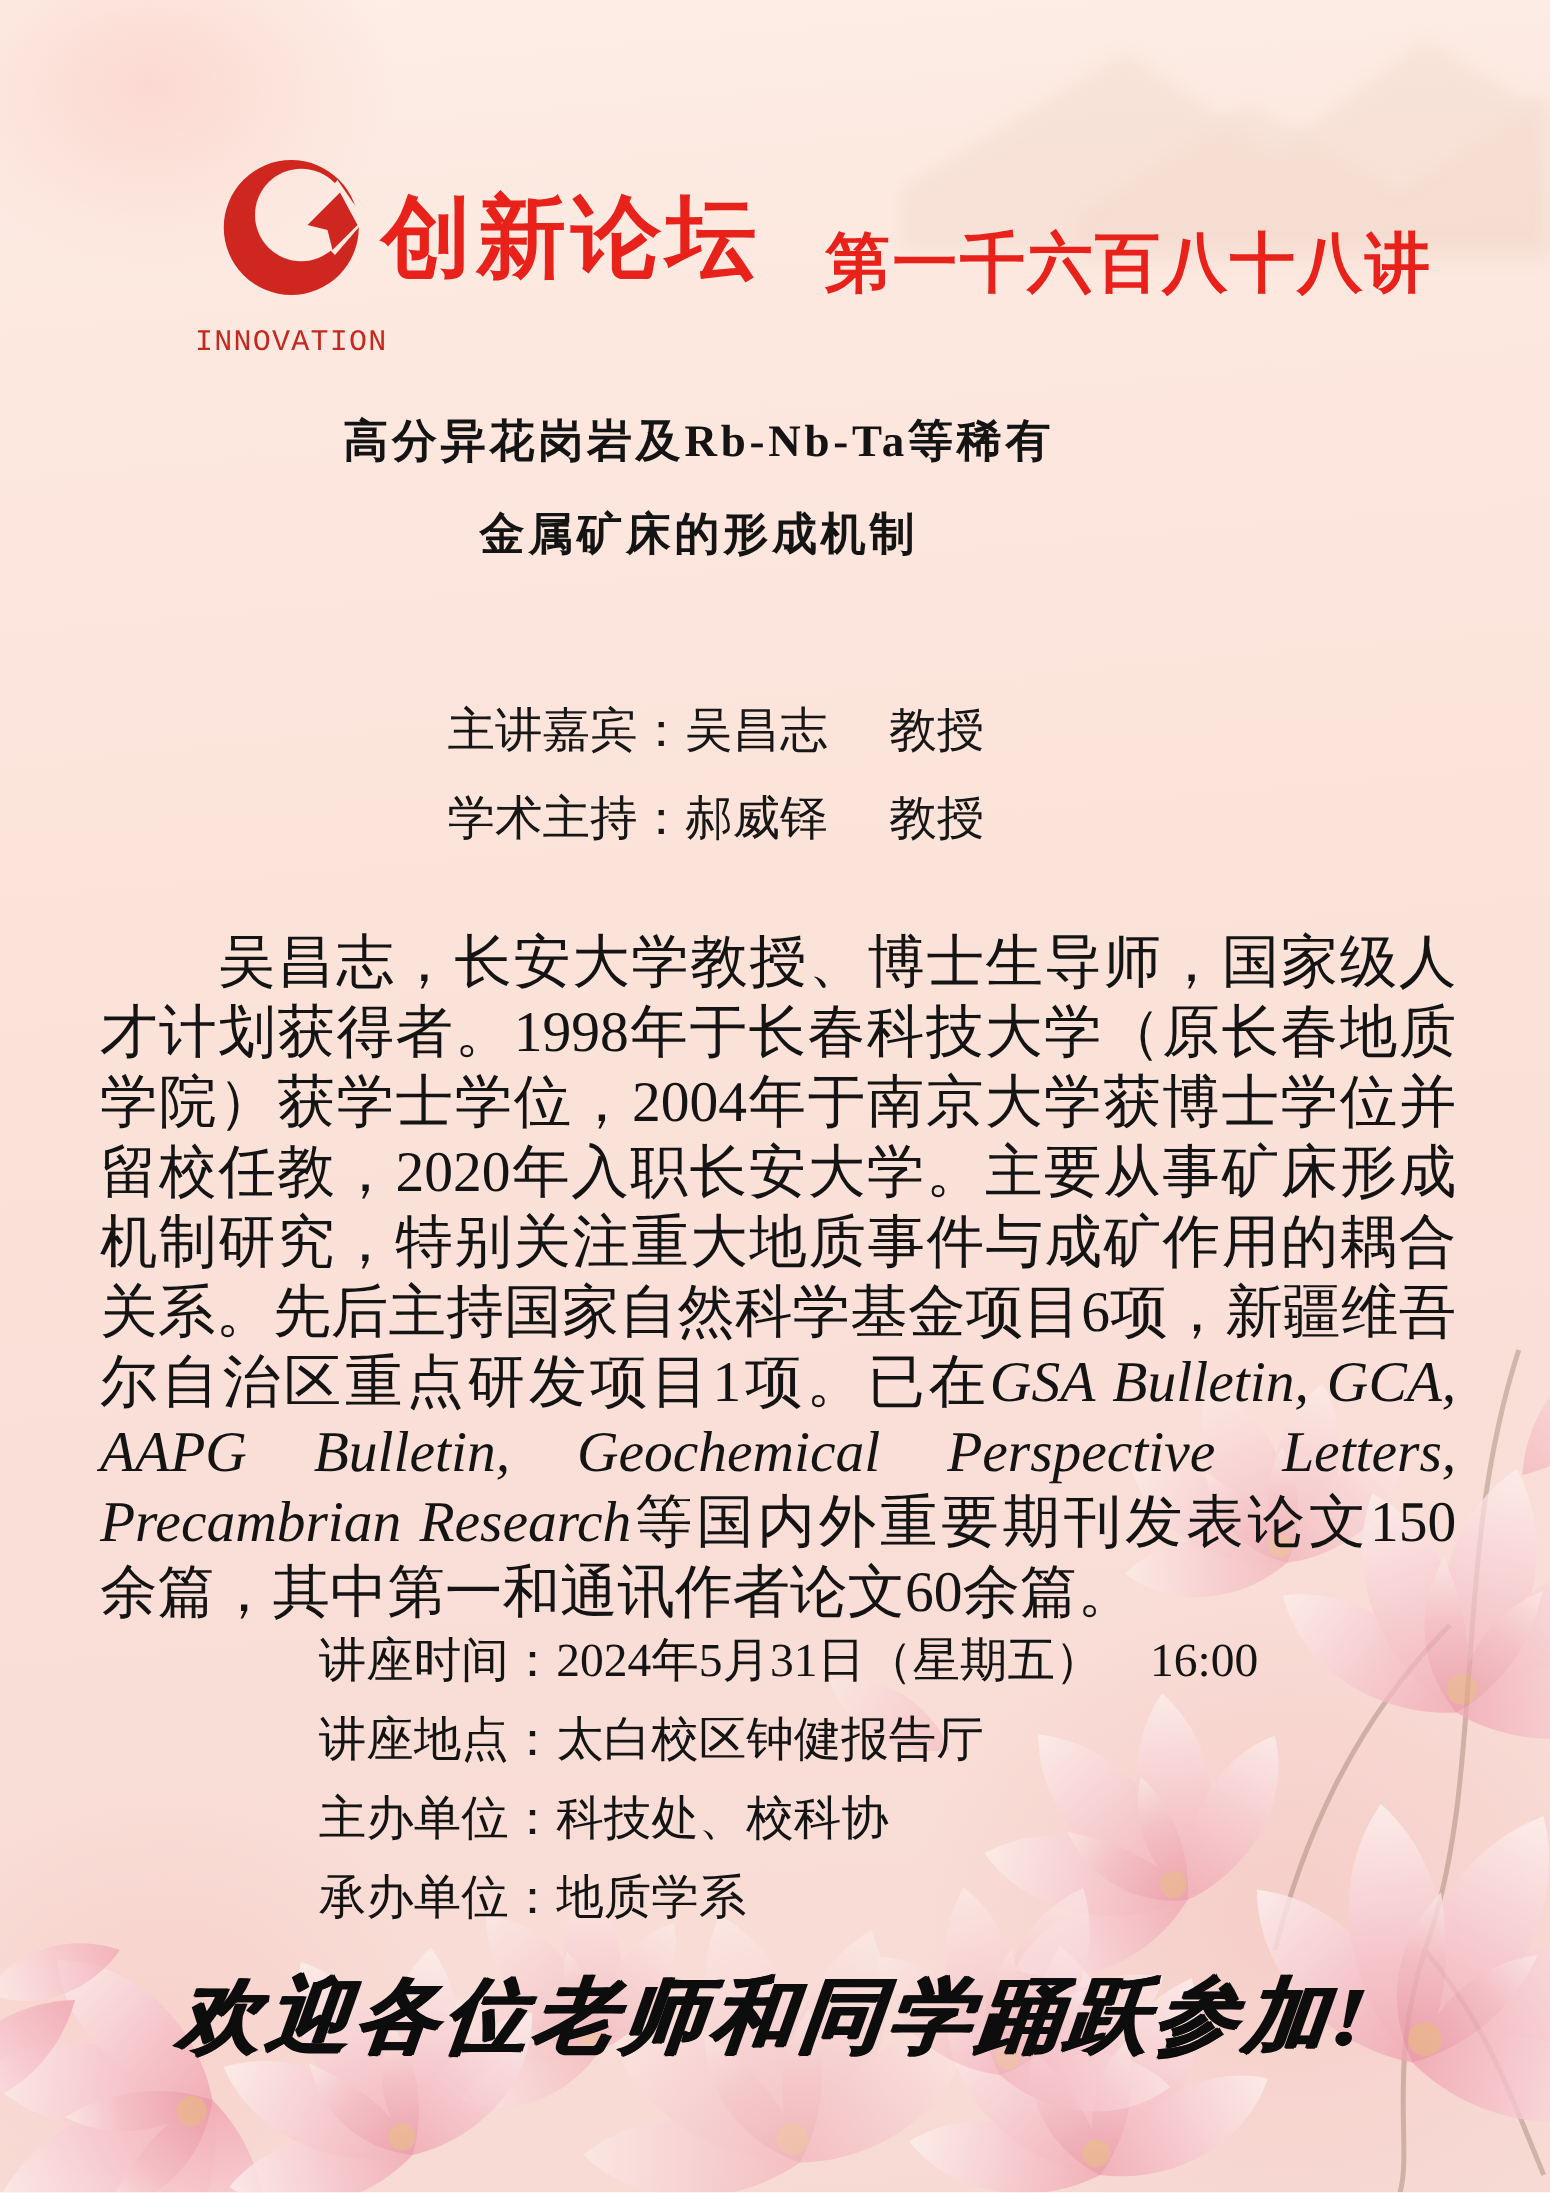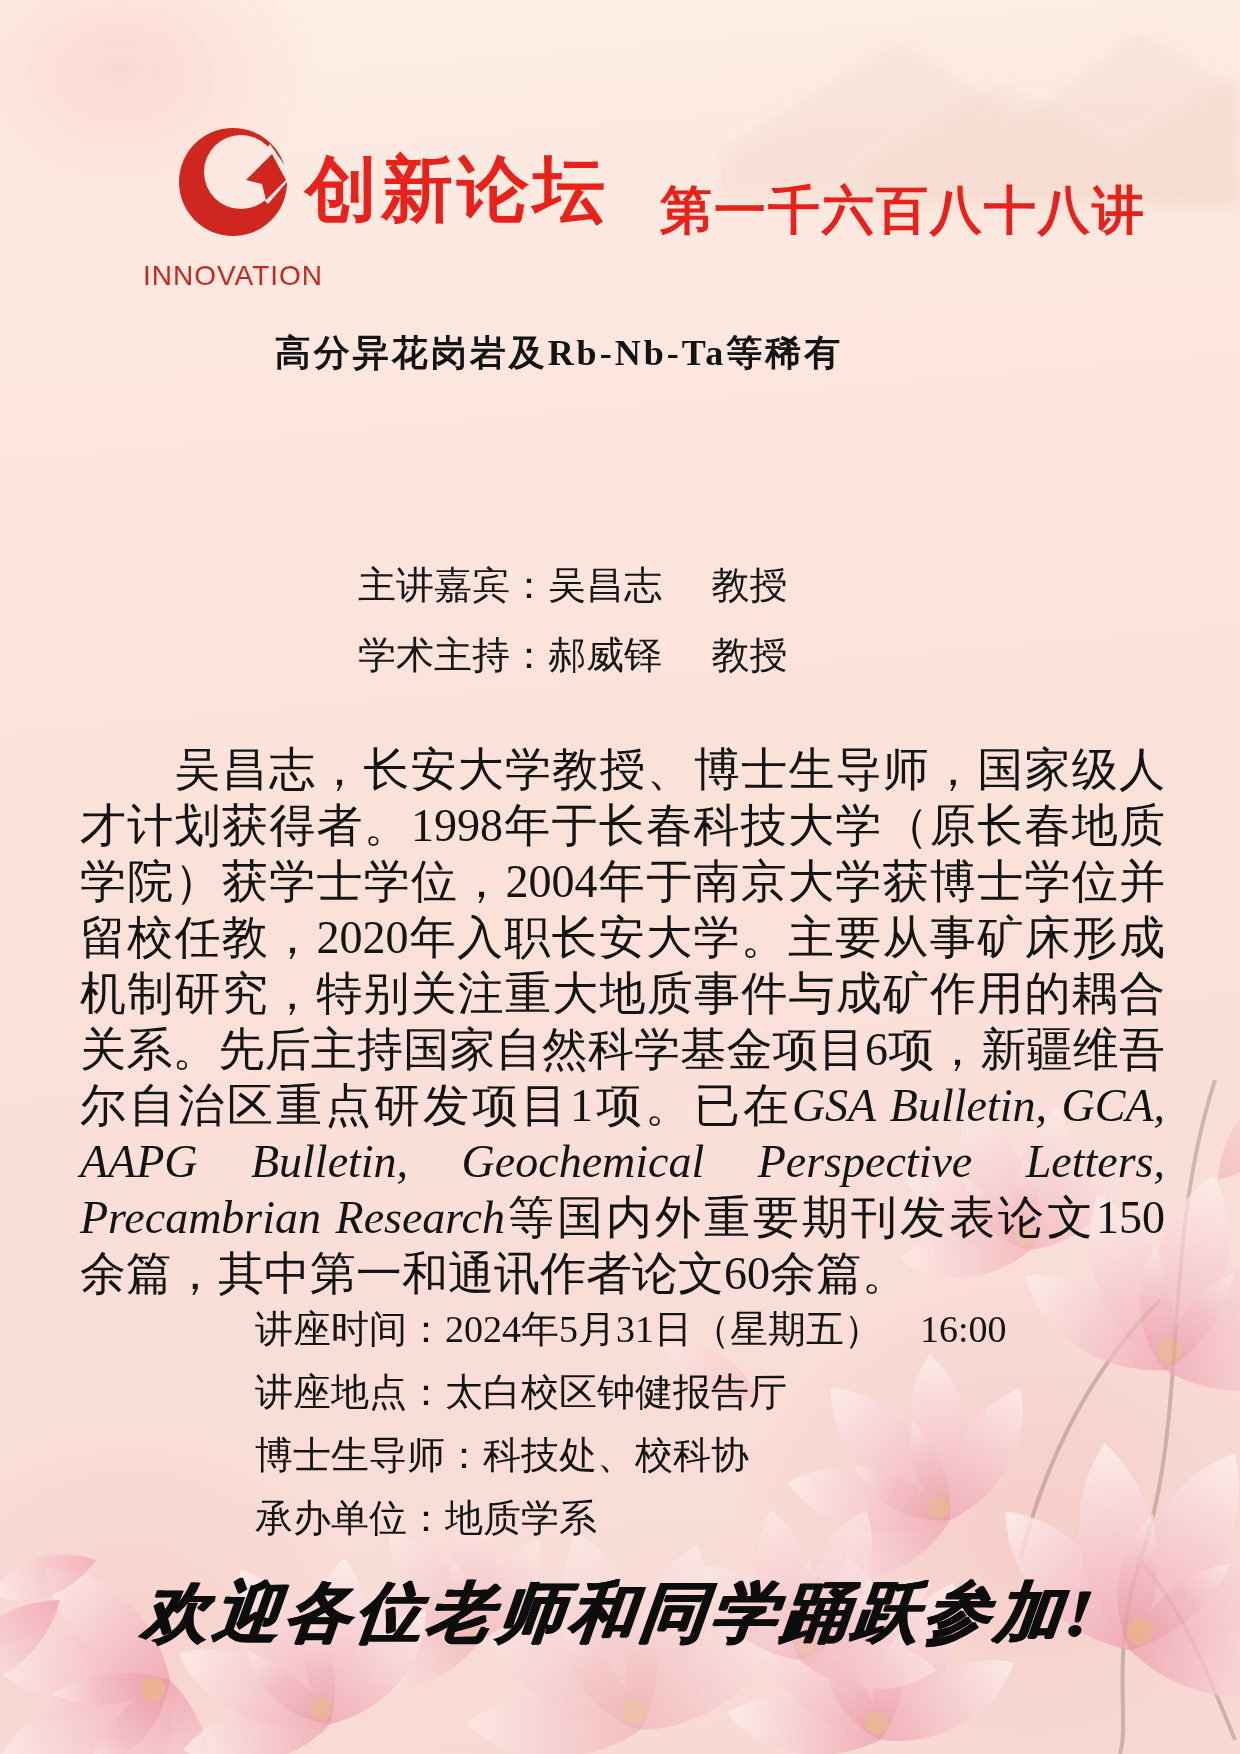--- a/index.html
+++ b/index.html
@@ -10,21 +10,21 @@
   }
   .blush{position:absolute;border-radius:50%;pointer-events:none;}
   .blush.tl{left:-160px;top:-140px;width:560px;height:420px;background:radial-gradient(closest-side,#fbd9d2 0%,rgba(251,217,210,0) 70%);}
   .blush.br{right:-200px;bottom:-160px;width:820px;height:760px;background:radial-gradient(closest-side,#f6cdc9 0%,rgba(246,205,201,0) 72%);}
   .blush.bl{left:-180px;bottom:-120px;width:620px;height:520px;background:radial-gradient(closest-side,#f8d2cd 0%,rgba(248,210,205,0) 70%);}
   .deco{position:absolute;left:0;top:0;z-index:1;pointer-events:none;}
   .layer{position:absolute;z-index:2;}
 
   
   .logo-wrap{left:128px;top:104px;width:210px;text-align:center;}
-  .logo-text{display:block;margin-top:2px;color:#c4291f;font-size:28px;letter-spacing:1px;font-family:Liberation Sans, sans-serif;}
+  .logo-text{display:block;margin-top:2px;color:#c4291f;font-size:24px;letter-spacing:1px;font-family:Liberation Mono, monospace;}
   .forum-title{left:305px;top:142px;font-size:72px;font-weight:bold;color:#e8211a;font-family:"Liberation Sans","DejaVu Sans",sans-serif;letter-spacing:4px;}
   .lecture-no{left:660px;top:176px;font-size:52px;font-weight:bold;color:#e8211a;font-family:Liberation Serif, serif;letter-spacing:2px;}
 
   
   .main-title{left:0;top:316px;width:1118px;text-align:center;color:#141414;font-weight:bold;font-size:36px;line-height:74px;letter-spacing:3px;}
 
   
   .speakers{left:358px;top:550px;font-size:38px;line-height:70px;color:#171717;}
   .speakers .title-gap{margin-left:1.3em;}
 
@@ -128,31 +128,32 @@
       <rect x="0" y="0" width="150" height="150" fill="#cf2720" mask="url(#ringMask)"></rect>
       <polygon points="88,76 114,50 128,76 108,96 104,80" fill="#cf2720"></polygon>
     </svg>
     <span class="logo-text">INNOVATION</span>
   </div>
   <div class="layer forum-title">创新论坛</div>
   <div class="layer lecture-no">第一千六百八十八讲</div>
 
   <div class="layer main-title">
     <div>高分异花岗岩及Rb-Nb-Ta等稀有</div>
+    <div>金属矿床的形成机制</div>
   </div>
 
   <div class="layer speakers">
     <div><span>主讲嘉宾：</span><span>吴昌志</span><span class="title-gap">教授</span></div>
     <div><span>学术主持：</span><span>郝威铎</span><span class="title-gap">教授</span></div>
   </div>
 
   <div class="layer bio"><span>　　吴昌志，长安大学教授、博士生导师，国家级人才计划获得者。1998年于长春科技大学（原长春地质学院）获学士学位，2004年于南京大学获博士学位并留校任教，2020年入职长安大学。主要从事矿床形成机制研究，特别关注重大地质事件与成矿作用的耦合关系。先后主持国家自然科学基金项目6项，新疆维吾尔自治区重点研发项目1项。已在</span><span class="italic">GSA Bulletin, GCA, AAPG Bulletin, Geochemical Perspective Letters, Precambrian Research</span><span>等国内外重要期刊发表论文150余篇，其中第一和通讯作者论文60余篇。</span></div>
 
   <div class="layer details">
     <div><span>讲座时间：</span><span class="val">2024年5月31日（星期五）　16:00</span></div>
     <div><span>讲座地点：</span><span class="val">太白校区钟健报告厅</span></div>
-    <div><span>博士生导师：</span><span class="val">科技处、校科协</span></div>
+    <div><span>主办单位：</span><span class="val">科技处、校科协</span></div>
     <div><span>承办单位：</span><span class="val">地质学系</span></div>
   </div>
 
   <div class="layer welcome">欢迎各位老师和同学踊跃参加!</div>
 
 </div>
 
 </body></html>

